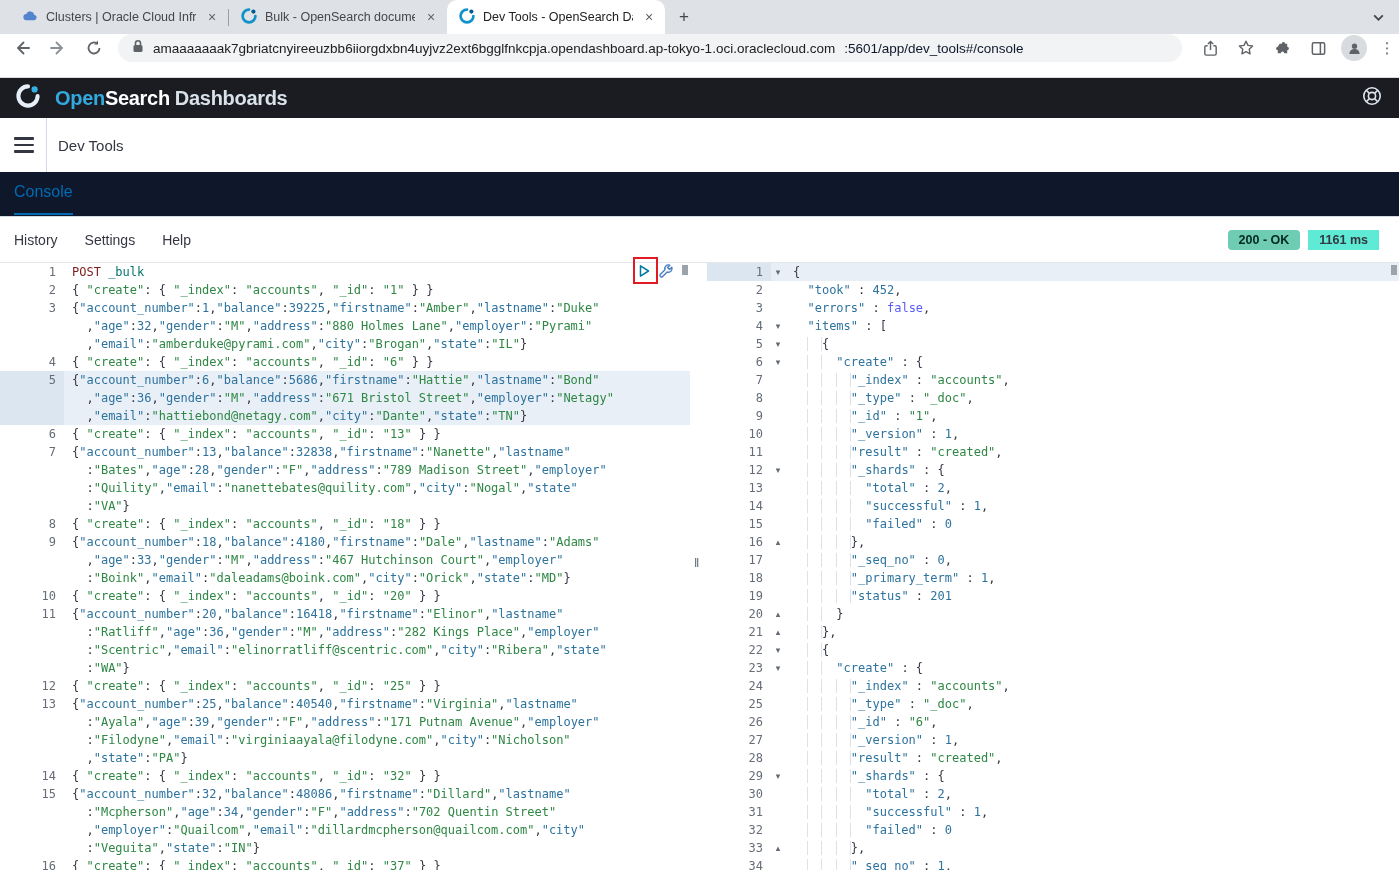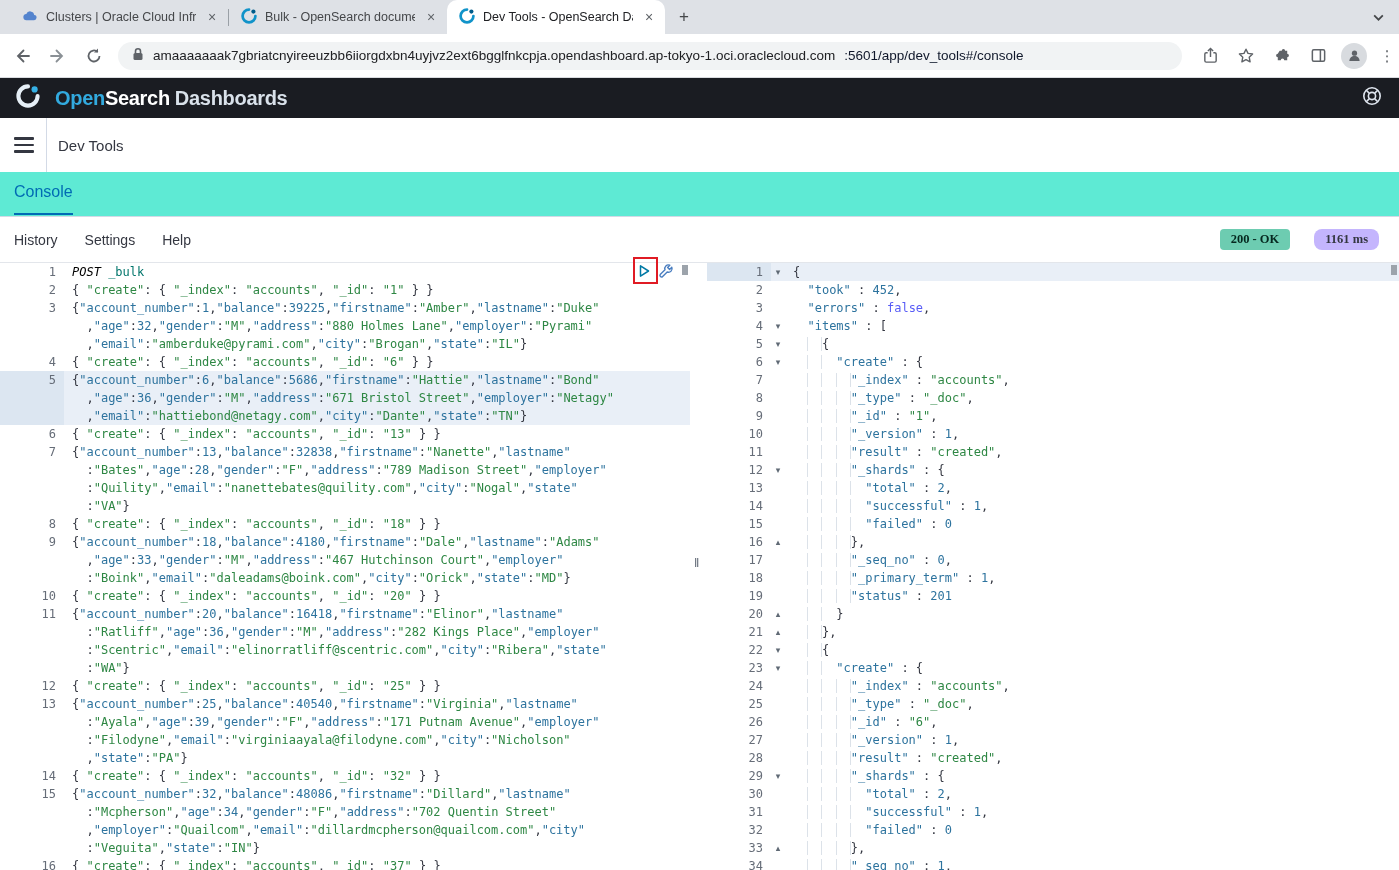--- a/index.html
+++ b/index.html
@@ -10,21 +10,21 @@
   #tabbar { position:absolute; top:0; left:0; width:1399px; height:34px; background:#DEE1E6; display:flex; align-items:flex-end; padding-left:10px; }
   .tab { width:218px; height:34px; display:flex; align-items:center; gap:8px; padding:0 8px 0 12px; font-size:12.5px; color:#45474A; position:relative; }
   .tab.active { background:#fff; border-radius:10px 10px 0 0; color:#202124; }
   .tab .title { flex:1; white-space:nowrap; overflow:hidden; }
   .tab .close { font-size:14px; color:#5F6368; width:16px; text-align:center; border-radius:8px; }
   .tab-sep { width:1px; height:17px; background:#9AA0A6; margin-bottom:8px; }
   .newtab { width:26px; height:26px; margin:0 0 4px 6px; font-size:17px; color:#45474A; display:flex; align-items:center; justify-content:center; border-radius:50%; }
   .tabbar-chevron { position:absolute; right:14px; top:10px; color:#45474A; }
 
   
-  #navbar { position:absolute; top:34px; left:0; width:1399px; height:44px; background:#fff; border-bottom:1px solid #DADCE0; display:flex; align-items:center; }
+  #navbar { position:absolute; top:34px; left:0; width:1399px; height:44px; background:#fff; border-bottom:1px solid #DADCE0; display:flex; align-items:flex-start; }
   .nav-ic { width:28px; height:28px; display:flex; align-items:center; justify-content:center; margin-left:8px; color:#5F6368; }
   .urlpill { height:28px; flex:0 0 1064px; margin-left:10px; background:#F1F3F4; border-radius:14px; display:flex; align-items:center; padding:0 14px; gap:9px; }
   .urlpill .host { font-size:13.5px; color:#202124; white-space:nowrap; }
   .urlpill .path { font-size:13.5px; color:#0f172a; white-space:nowrap; }
   .nav-right { display:flex; align-items:center; margin-left:6px; }
   .avatar { width:26px; height:26px; border-radius:50%; background:#D8DBDF; display:flex; align-items:center; justify-content:center; }
   .dots { font-size:15px; color:#5F6368; width:22px; text-align:center; }
 
   
   #osd { position:absolute; top:78px; left:0; width:1399px; height:40px; background:#1A1C22; display:flex; align-items:center; padding:0 16px; }
@@ -34,47 +34,47 @@
   .osd-help { margin-left:auto; }
 
   
   #crumb { position:absolute; top:118px; left:0; width:1392px; height:54px; background:#fff; }
   .hamburger { position:absolute; left:14px; top:19px; width:20px; height:16px; }
   .hamburger div { height:2.5px; background:#343741; margin-bottom:4px; border-radius:1px; }
   .crumb-div { position:absolute; left:46px; top:0; width:1px; height:54px; background:#D3DAE6; }
   .crumb-label { position:absolute; left:58px; top:19px; font-size:15px; color:#343741; font-weight:500; }
 
   
-  #consolerow { position:absolute; top:172px; left:0; width:1399px; height:45px; background:#5eead4; border-bottom:1px solid #D3DAE6; }
+  #consolerow { position:absolute; top:172px; left:0; width:1399px; height:45px; background:#0f172a; border-bottom:1px solid #D3DAE6; }
   .console-tab { position:absolute; left:14px; top:11px; font-size:16px; color:#006BB4; font-weight:500; padding-bottom:12px; border-bottom:2px solid #006BB4; }
 
   
   #toolbar { position:absolute; top:217px; left:0; width:1392px; height:45px; background:#fff; display:flex; align-items:center; }
   .menu-item { font-size:14px; color:#343741; margin-left:14px; }
   .menu-item + .menu-item { margin-left:27px; }
-  .badges { margin-left:auto; margin-right:13px; display:flex; gap:24px;font-family:Liberation Serif, serif; }
+  .badges { margin-left:auto; margin-right:13px; display:flex; gap:8px; }
   .badge-ok { background:#6DCCB1; color:#05281F; font-weight:700; font-size:12.5px; padding:3px 11px; border-radius:4px; }
-  .badge-ms { background:#c4b5fd; color:#343741; font-weight:600; font-size:12.5px; padding:3px 11px; border-radius:8px; }
+  .badge-ms { background:#5eead4; color:#343741; font-weight:600; font-size:12.5px; padding:3px 11px; border-radius:0; }
 
   
   #editor { position:absolute; top:262px; left:0; width:1399px; height:608px; overflow:hidden; border-top:1px solid #E3E6EB; background:#fff; }
   .pane { position:absolute; top:0; height:612px; background:#fff; }
   #pane-left  { left:0; width:690px; }
   #pane-right { left:707px; width:692px; }
   #divider { position:absolute; top:0; left:690px; width:17px; height:612px; background:#fff; }
   .div-handle { position:absolute; top:292px; left:4px; color:#5E6673; font-size:13px; }
 
   .ed-row { display:flex; height:18px; line-height:18px; }
   .ed-row.hl { background:#E9EFF7; }
   .gut { flex:0 0 64px; text-align:right; padding-right:8px; color:#666D78;
          font-family:"DejaVu Sans Mono", monospace; font-size:12px; }
   .ed-row.hl .gut { background:#DCE6F1; }
   .fold { flex:0 0 14px; font-size:9px; color:#606A75; text-align:center; }
   .code { font-family:"DejaVu Sans Mono", monospace; font-size:12px; white-space:pre; padding-left:8px; }
-  .c-m { color:#000000;font-style:italic; }
+  .c-m { color:#7f1d1d; }
   .c-u { color:#00756B; }
   .c-k { color:#2D739E; }
   .c-s { color:#2E8744; }
   .c-n { color:#2D739E; }
   .c-b { color:#585CF6; }
   .c-p { color:#343741; }
   .ind { background:repeating-linear-gradient(to right,#DCE2E9 0 1px, transparent 1px 2ch); }
 
   .req-actions { position:absolute; top:0; left:636px; display:flex; gap:6px; }
   .thumb { position:absolute; top:2px; width:6px; height:10px; background:#9CA3AB; }

